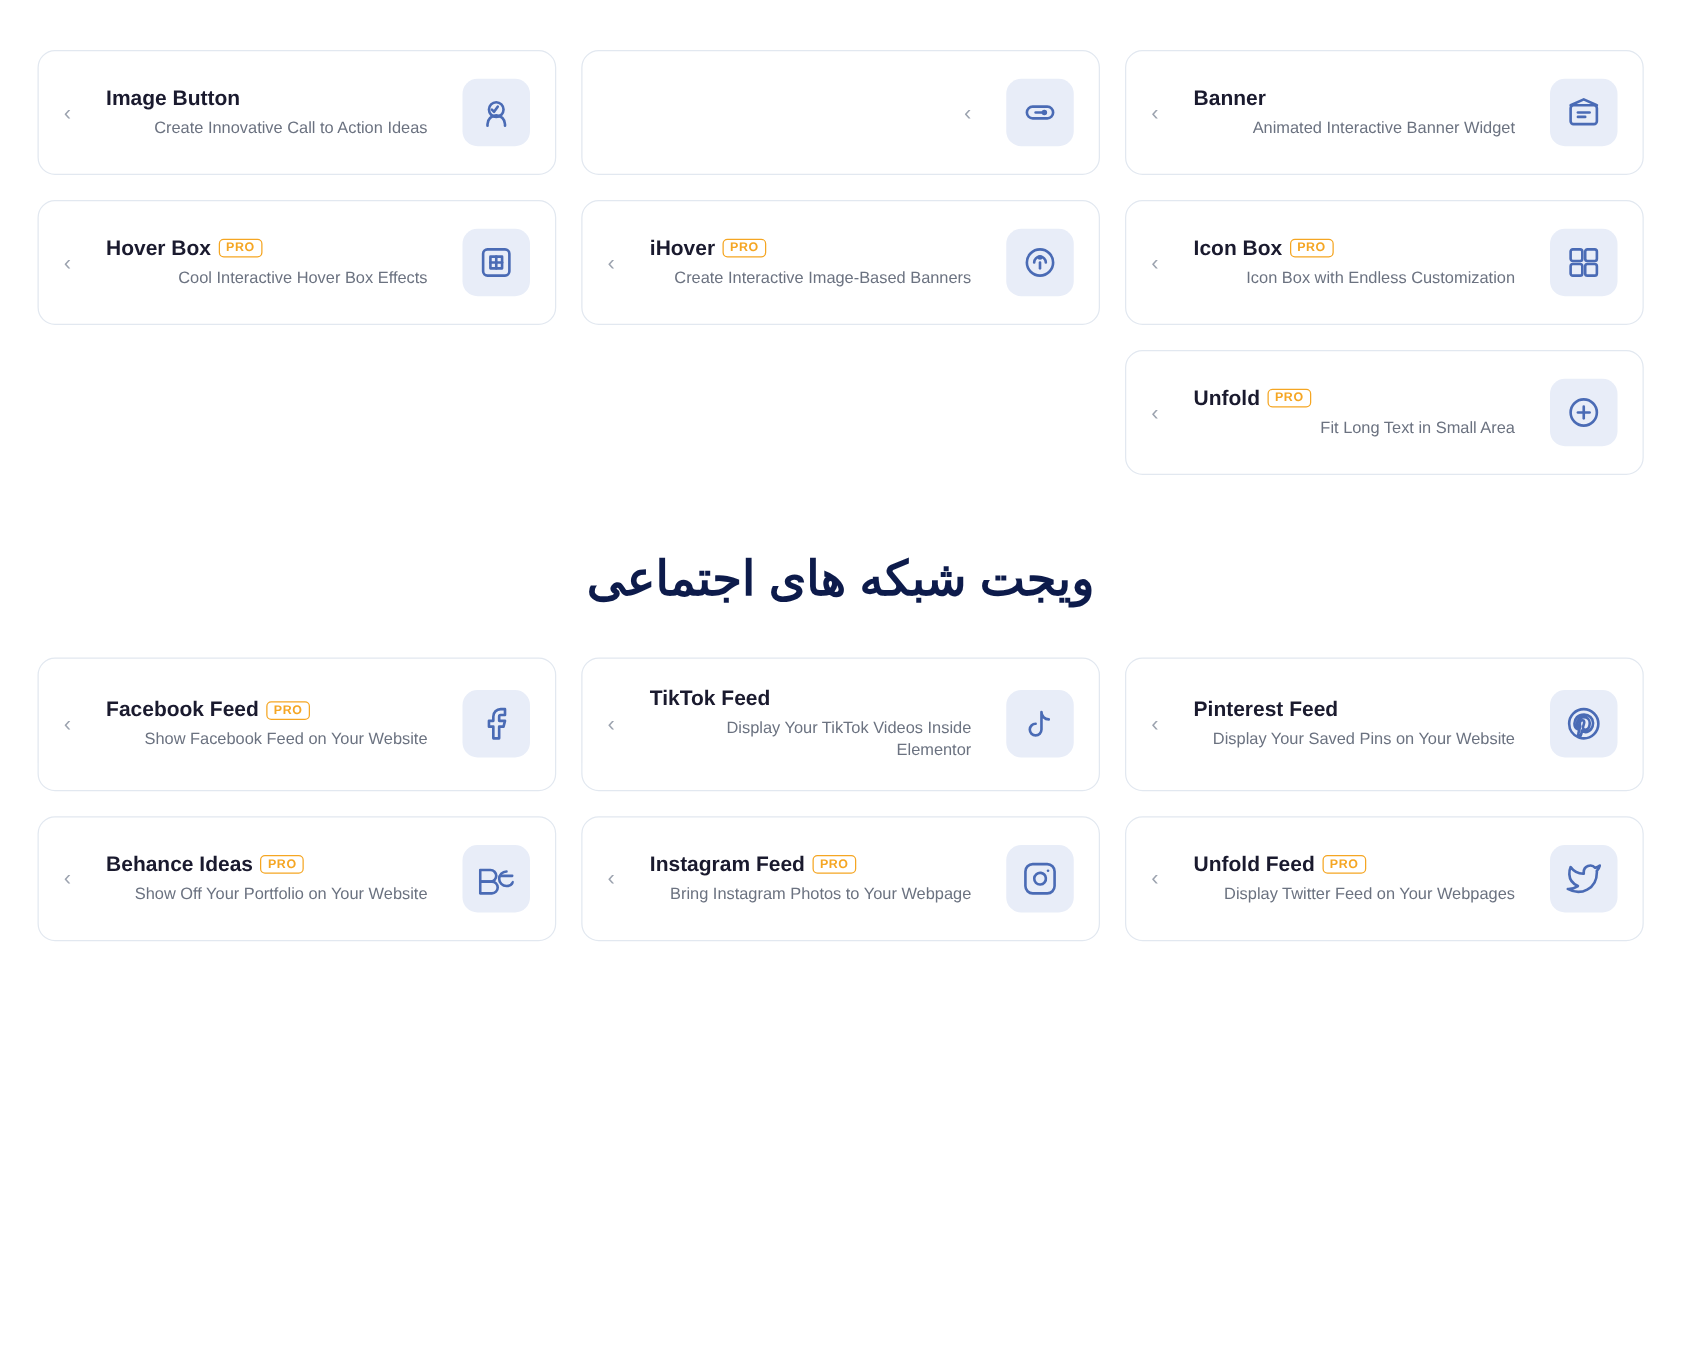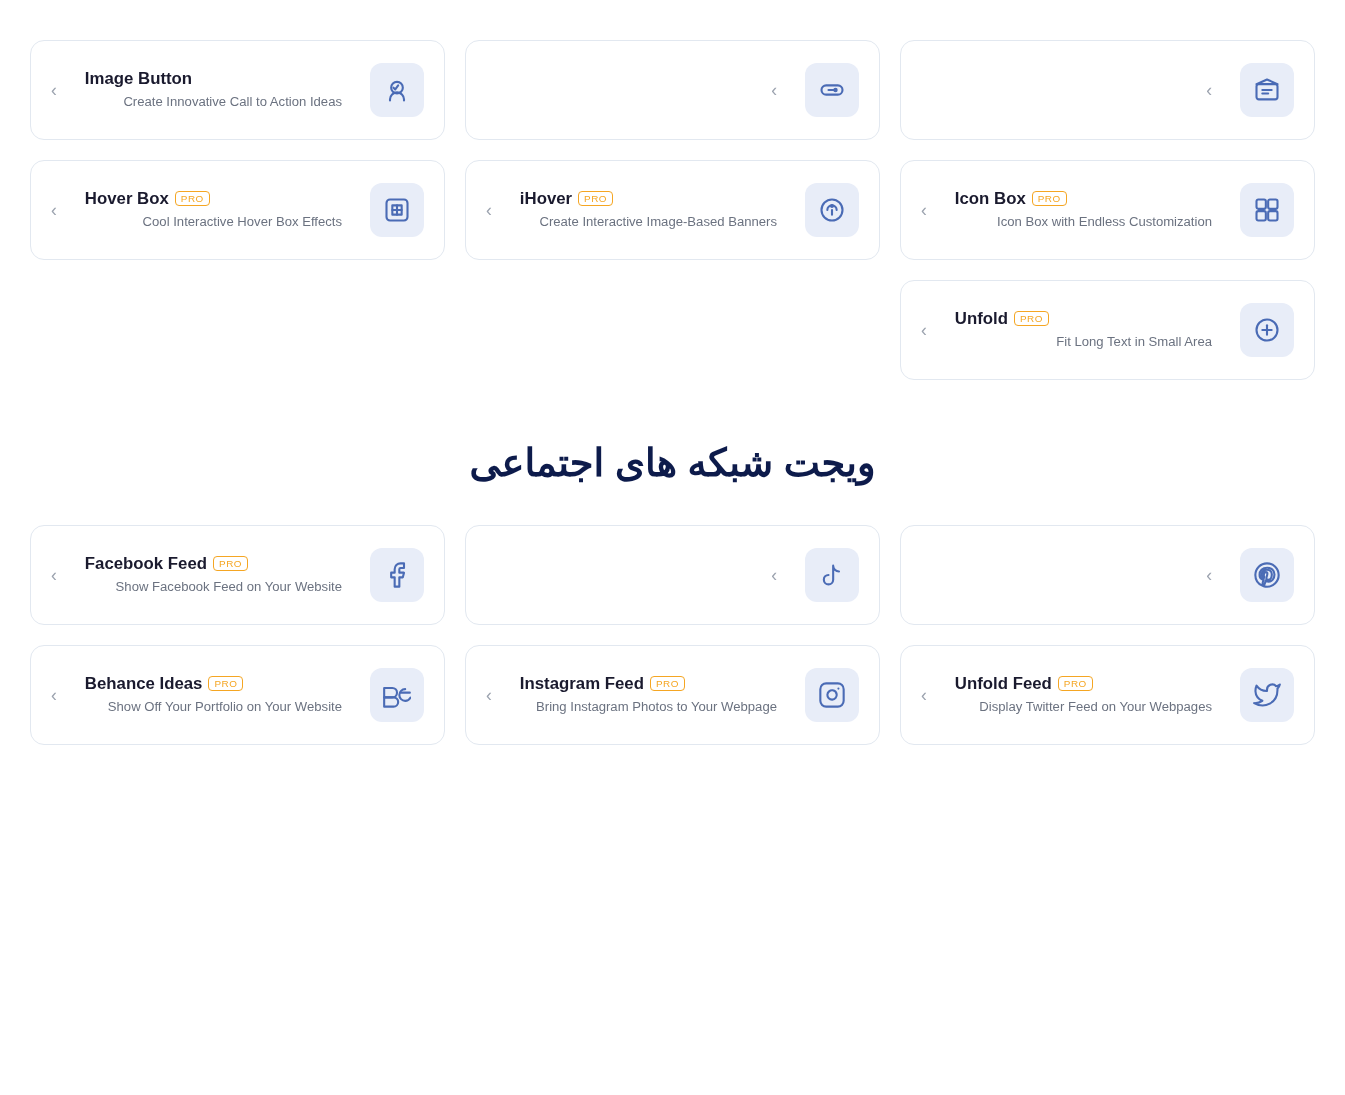--- a/index.html
+++ b/index.html
@@ -73,21 +73,21 @@
       color: #1a1a2e;
       display: flex;
       align-items: center;
       gap: 6px;
       justify-content: flex-start;
       flex-direction: row-reverse;
     }
 
     .badge-pro {
       font-size: 0.62rem;
-      font-weight: 400;
+      font-weight: 700;
       color: #f5a623;
       border: 1.5px solid #f5a623;
       border-radius: 4px;
       padding: 1px 5px;
       margin-right: 4px;
       letter-spacing: 0.5px;
     }
 
     .card-desc {
       font-size: 0.82rem;
@@ -117,20 +117,26 @@
     <div class="grid" id="section1-grid">
         <div class="card">
           <div class="card-icon">
             <svg viewBox="0 0 24 24" fill="none" stroke="#4a6bb5" stroke-width="1.8" stroke-linecap="round" stroke-linejoin="round">
               <rect x="3" y="7" width="18" height="13" rx="2"></rect>
               <path d="M3 7l9-4 9 4"></path>
               <line x1="8" y1="12" x2="16" y2="12"></line>
               <line x1="8" y1="15" x2="13" y2="15"></line>
             </svg>
           </div>
+          <div class="card-content">
+            <div class="card-title">
+              <span>Banner</span>
+            </div>
+            <div class="card-desc">Animated Interactive Banner Widget</div>
+          </div>
           <div class="card-arrow">›</div>
         </div>
         <div class="card">
           <div class="card-icon">
             <svg viewBox="0 0 24 24" fill="none" stroke="#4a6bb5" stroke-width="1.8" stroke-linecap="round" stroke-linejoin="round">
               <rect x="3" y="8" width="18" height="8" rx="4"></rect>
               <path d="M9 12h6"></path>
               <circle cx="15" cy="12" r="1" fill="#4a6bb5"></circle>
             </svg>
           </div>
@@ -229,27 +235,39 @@
   <div class="section section-gap">
     <h2 class="section-title">ویجت شبکه های اجتماعی</h2>
 
     <div class="grid" id="section2-grid">
         <div class="card">
           <div class="card-icon">
             <svg viewBox="0 0 24 24" fill="none" stroke="#4a6bb5" stroke-width="1.8" stroke-linecap="round" stroke-linejoin="round">
               <path d="M12 2C6.477 2 2 6.477 2 12c0 4.236 2.636 7.855 6.356 9.312-.088-.791-.167-2.005.035-2.868.181-.78 1.172-4.97 1.172-4.97s-.299-.598-.299-1.482c0-1.388.806-2.428 1.808-2.428.852 0 1.265.64 1.265 1.408 0 .858-.546 2.140-.828 3.33-.236.995.499 1.806 1.476 1.806 1.772 0 3.137-1.868 3.137-4.562 0-2.386-1.715-4.052-4.164-4.052-2.836 0-4.5 2.127-4.5 4.327 0 .856.33 1.774.741 2.276a.3.3 0 0 1 .069.284c-.076.313-.244.995-.277 1.134-.044.183-.146.222-.337.134-1.249-.581-2.03-2.407-2.03-3.874 0-3.154 2.292-6.052 6.608-6.052 3.469 0 6.165 2.473 6.165 5.776 0 3.447-2.173 6.22-5.19 6.22-1.013 0-1.966-.527-2.292-1.148l-.623 2.378c-.226.869-.835 1.958-1.244 2.621.937.29 1.931.446 2.962.446 5.522 0 10-4.477 10-10S17.522 2 12 2z"></path>
             </svg>
           </div>
+          <div class="card-content">
+            <div class="card-title">
+              <span>Pinterest Feed</span>
+            </div>
+            <div class="card-desc">Display Your Saved Pins on Your Website</div>
+          </div>
           <div class="card-arrow">›</div>
         </div>
         <div class="card">
           <div class="card-icon">
             <svg viewBox="0 0 24 24" fill="none" stroke="#4a6bb5" stroke-width="1.8" stroke-linecap="round" stroke-linejoin="round">
               <path d="M9 12a4 4 0 1 0 4 4V4a5 5 0 0 0 5 5"></path>
             </svg>
+          </div>
+          <div class="card-content">
+            <div class="card-title">
+              <span>TikTok Feed</span>
+            </div>
+            <div class="card-desc">Display Your TikTok Videos Inside Elementor</div>
           </div>
           <div class="card-arrow">›</div>
         </div>
         <div class="card">
           <div class="card-icon">
             <svg viewBox="0 0 24 24" fill="none" stroke="#4a6bb5" stroke-width="1.8" stroke-linecap="round" stroke-linejoin="round">
               <path d="M18 2h-3a5 5 0 0 0-5 5v3H7v4h3v8h4v-8h3l1-4h-4V7a1 1 0 0 1 1-1h3z"></path>
             </svg>
           </div>
           <div class="card-content">

